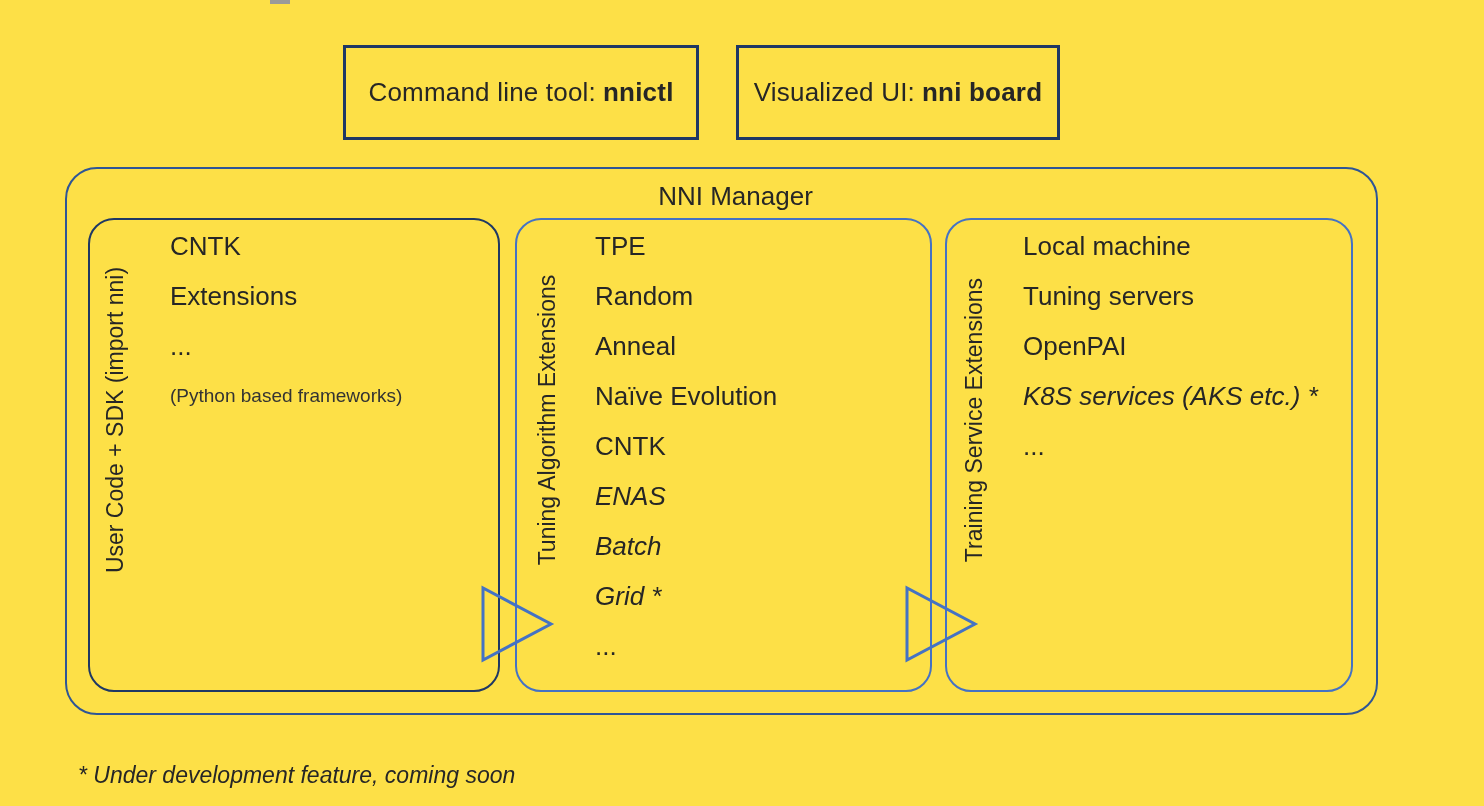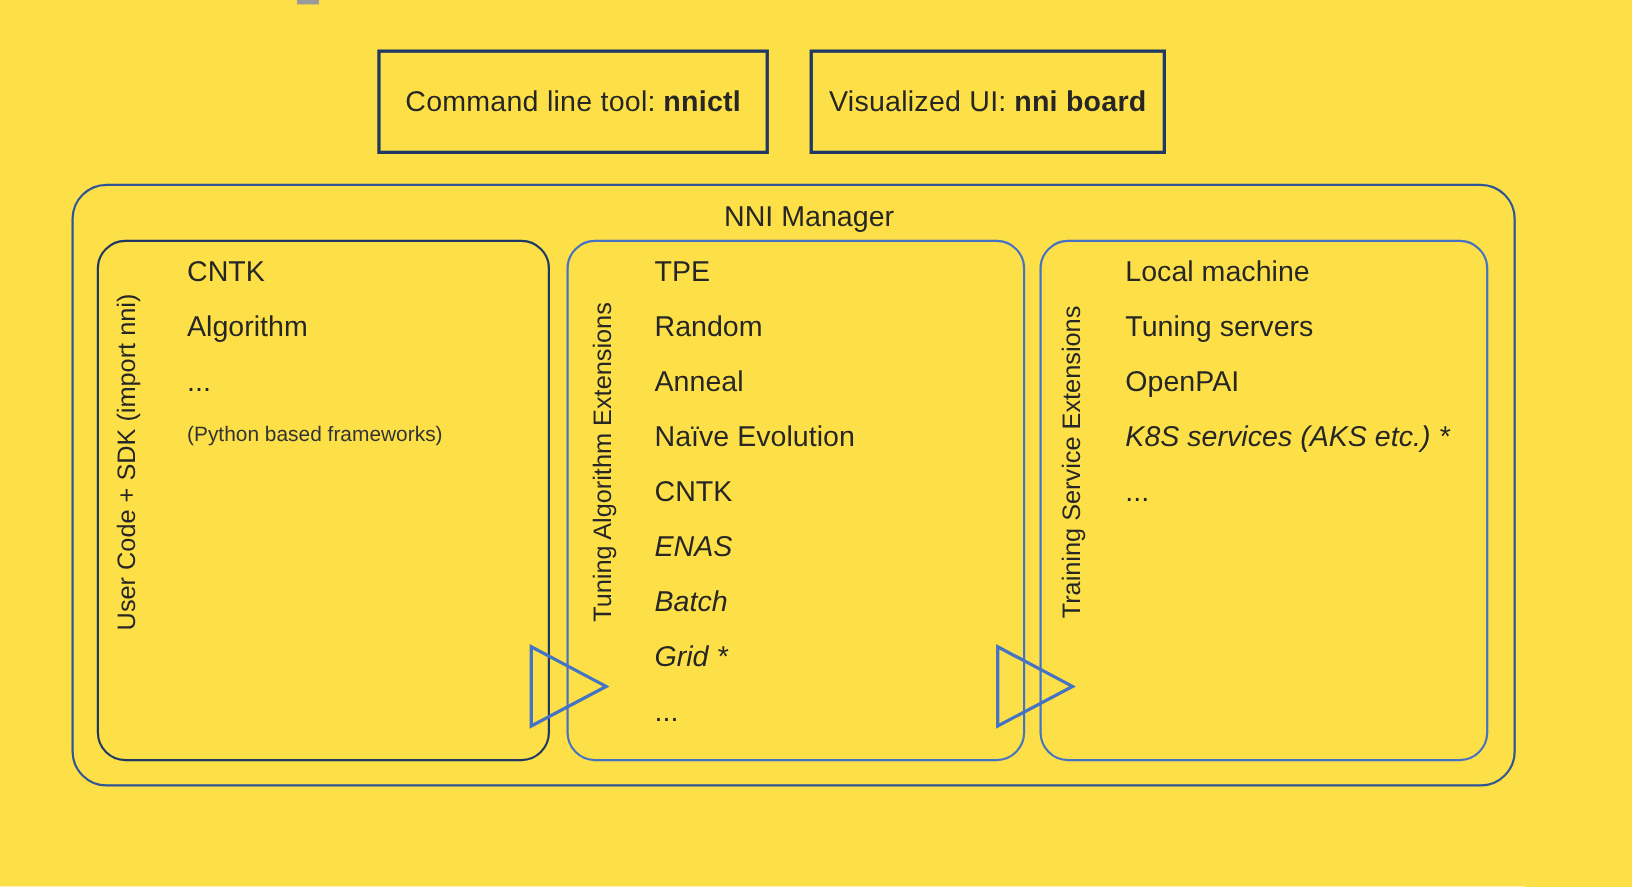--- a/index.html
+++ b/index.html
@@ -82,21 +82,21 @@
   <div class="col-box" id="colbox0"></div>
   <div class="col-box" id="colbox1"></div>
   <div class="col-box" id="colbox2"></div>
 
   <div class="vlabel" id="vlabel0">User Code + SDK (import nni)</div>
   <div class="vlabel" id="vlabel1">Tuning Algorithm Extensions</div>
   <div class="vlabel" id="vlabel2">Training Service Extensions</div>
 
   <div class="col-list" id="collist0">
     <div class="item">CNTK</div>
-    <div class="item">Algorithm</div>
+    <div class="item">Extensions</div>
     <div class="item">...</div>
     <div class="item small">(Python based frameworks)</div>
   </div>
 
   <div class="col-list" id="collist1">
     <div class="item">TPE</div>
     <div class="item">Random</div>
     <div class="item">Anneal</div>
     <div class="item">Naïve Evolution</div>
     <div class="item">CNTK</div>
@@ -114,14 +114,15 @@
     <div class="item">...</div>
   </div>
 
   <svg class="arrow" id="arrow1" viewBox="0 0 76 80">
     <polygon points="4,4 4,76 72,40" fill="none" stroke="#4472c4" stroke-width="3" stroke-linejoin="miter"></polygon>
   </svg>
   <svg class="arrow" id="arrow2" viewBox="0 0 76 80">
     <polygon points="4,4 4,76 72,40" fill="none" stroke="#4472c4" stroke-width="3" stroke-linejoin="miter"></polygon>
   </svg>
 
+  <div class="footnote">* Under development feature, coming soon</div>
 
 </div>
 
 </body></html>

